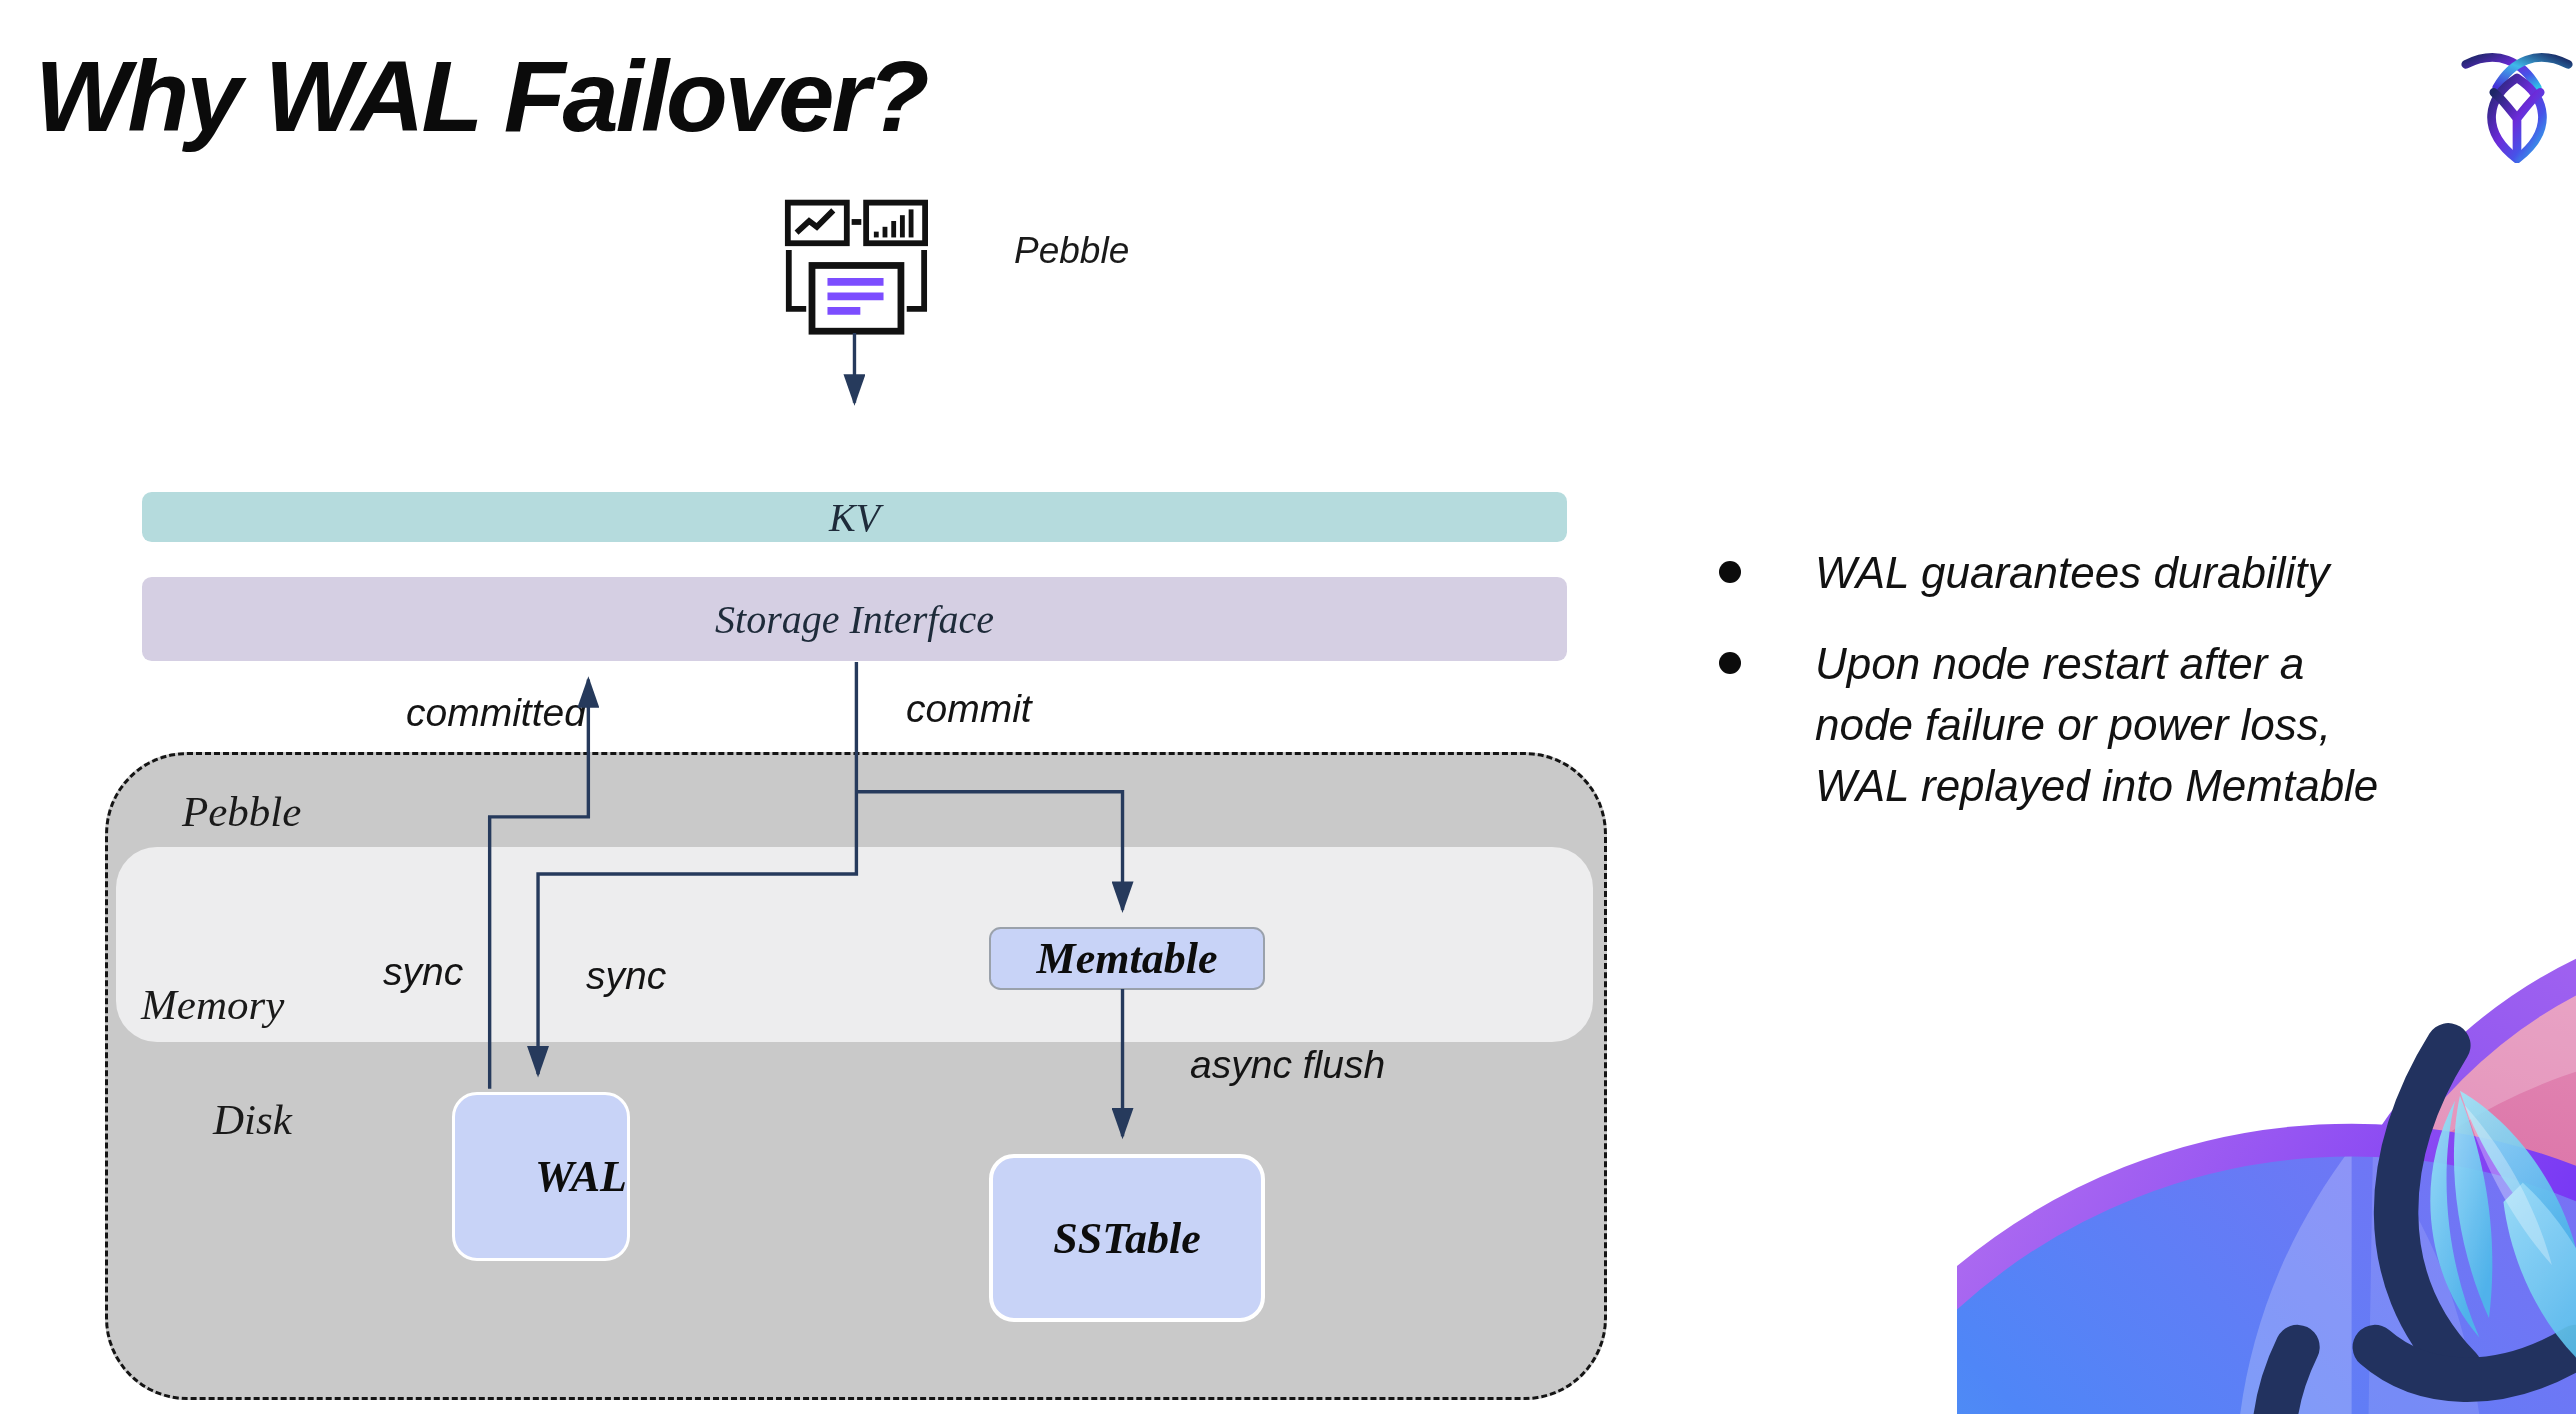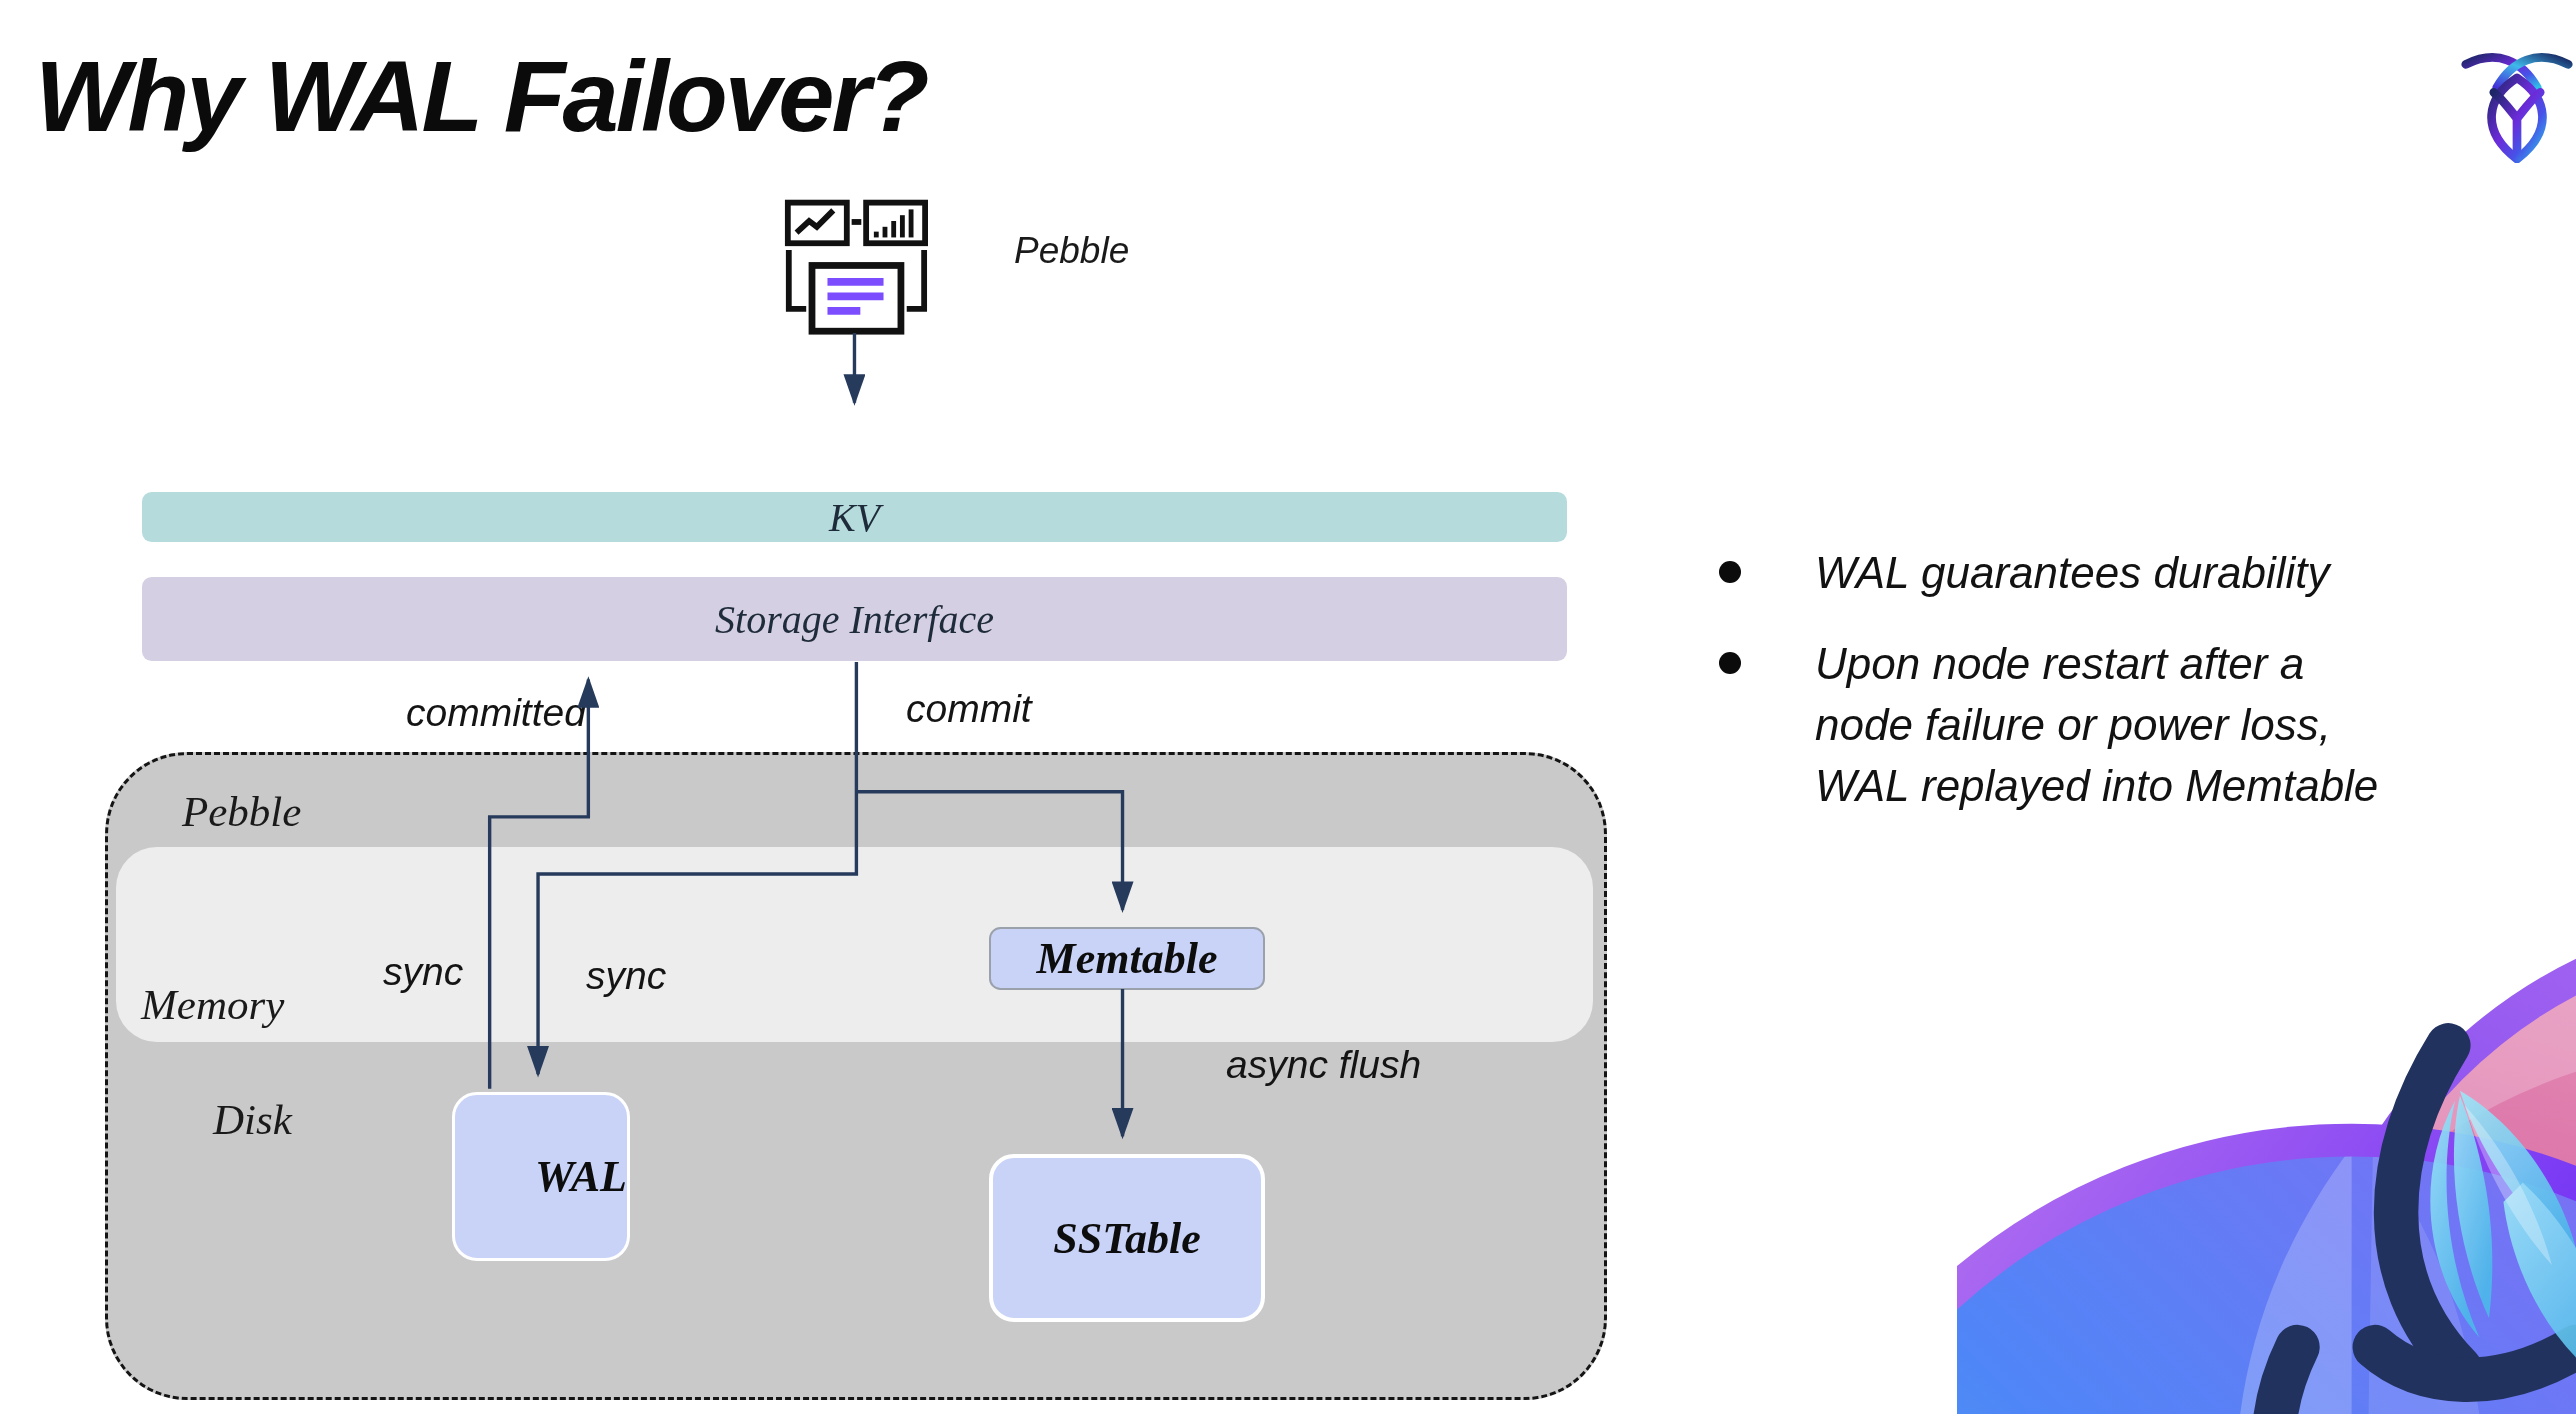--- a/index.html
+++ b/index.html
@@ -43,21 +43,21 @@
   }
   .node-wal{left:344px;top:337px;width:178px;height:169px;border:3.9px solid #ffffff;border-radius:25px;justify-content:flex-end;}
   .node-memtable{left:881px;top:172px;width:276px;height:63px;border:2.9px solid #9aa1ab;border-radius:11.6px;}
   .node-sstable{left:881px;top:399px;width:276px;height:168px;border:4.8px solid #ffffff;border-radius:25px;text-align:right;}
   
   .edge-label{font-size:39px;color:#141414;white-space:nowrap;}
   .lbl-committed{left:406px;top:691px;}
   .lbl-commit{left:906px;top:687px;}
   .lbl-sync-a{left:383px;top:950px;}
   .lbl-sync-b{left:586px;top:954px;}
-  .lbl-async{left:1190px;top:1043px;margin-left:36px;}
+  .lbl-async{left:1190px;top:1043px;}
   
   .arrows{left:0;top:0;width:2576px;height:1415px;pointer-events:none;}
   
   .bullets{left:1717px;top:542px;width:871px;}
   .bullet{
     position:relative;padding-left:98px;font-size:44px;line-height:61px;
     color:#121212;white-space:pre-line;
   }
   .bullet + .bullet{margin-top:30px;}
   .bullet::before{

